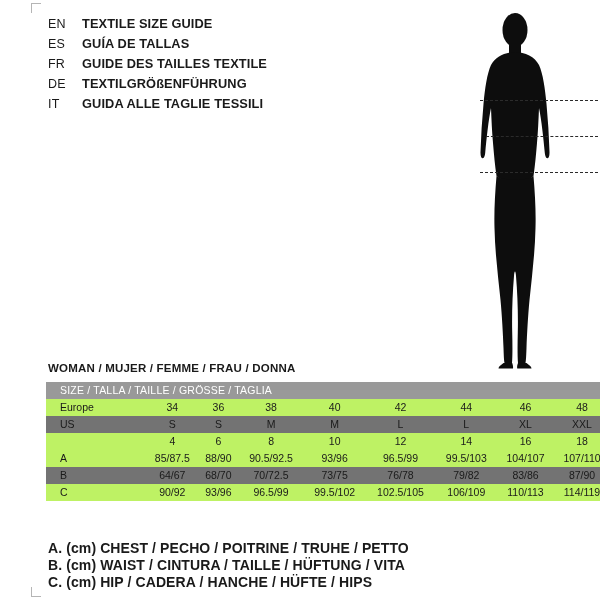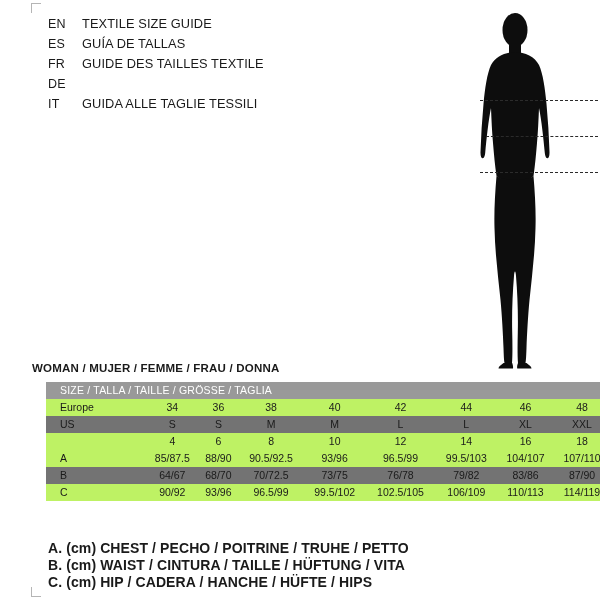--- a/index.html
+++ b/index.html
@@ -41,20 +41,21 @@
     flex: 0 0 34px;
     font-size: 12.5px;
     color: #1a1a1a;
     letter-spacing: 0.2px;
   }
   .lang-title {
     font-size: 12.8px;
     color: #1a1a1a;
     letter-spacing: 0.1px;
     white-space: nowrap;
+    font-weight: bold;
   }
 
   
   .figure-area {
     position: absolute;
     left: 420px;
     top: 8px;
     width: 175px;
     height: 365px;
   }
@@ -71,21 +72,21 @@
   .measure-label {
     position: absolute;
     font-size: 12px;
     color: #1a1a1a;
     font-family: "Liberation Sans", sans-serif;
   }
 
   
   .woman-title {
     position: absolute;
-    left: 4px;
+    left: 20px;
     top: 362px;
     font-size: 11.5px;
     font-weight: bold;
     color: #1a1a1a;
     letter-spacing: 0.2px;
   }
 
   table.size-table {
     position: absolute;
     left: 18px;
@@ -169,20 +170,21 @@
     <div class="lang-row">
       <span class="lang-code">ES</span>
       <span class="lang-title">GUÍA DE TALLAS</span>
     </div>
     <div class="lang-row">
       <span class="lang-code">FR</span>
       <span class="lang-title">GUIDE DES TAILLES TEXTILE</span>
     </div>
     <div class="lang-row">
       <span class="lang-code">DE</span>
+      <span class="lang-title">TEXTILGRÖßENFÜHRUNG</span>
     </div>
     <div class="lang-row">
       <span class="lang-code">IT</span>
       <span class="lang-title">GUIDA ALLE TAGLIE TESSILI</span>
     </div>
   </div>
 
   <div class="figure-area">
     <svg class="figure-svg" width="175" height="365" viewBox="0 0 175 365">
       <g fill="#0d0d0d">

